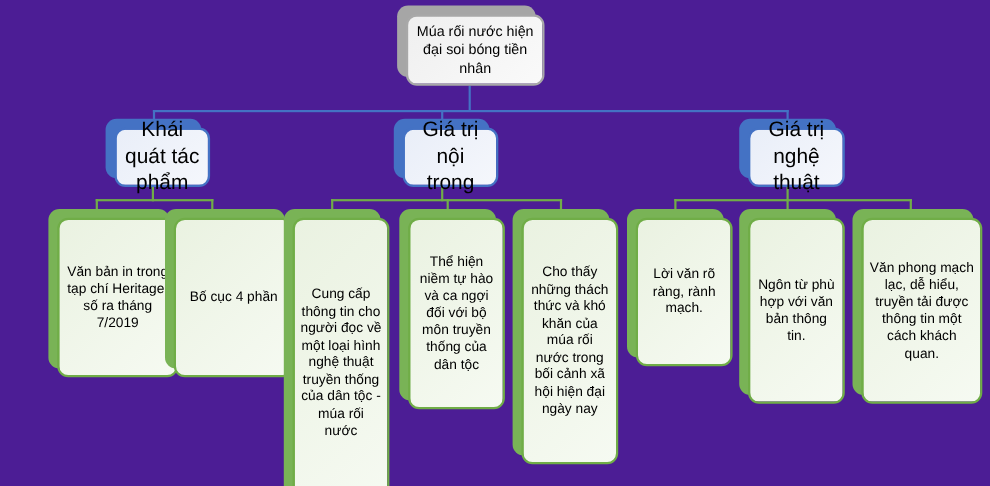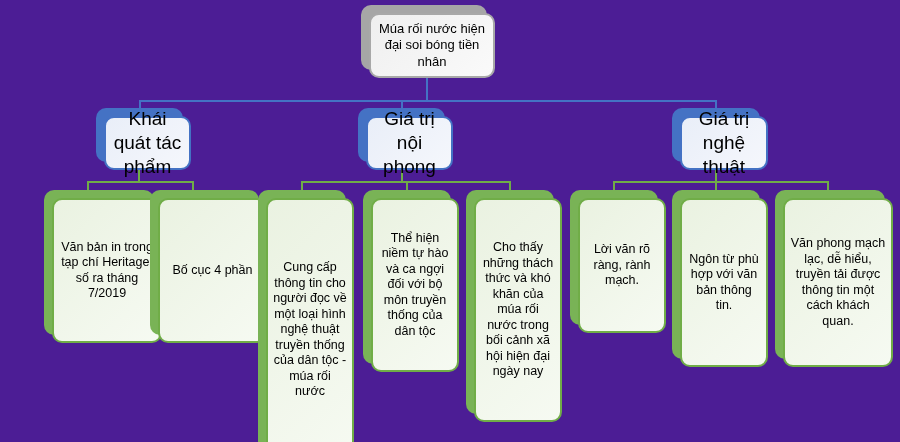--- a/index.html
+++ b/index.html
@@ -69,21 +69,21 @@
   <div class="node blue" style="left:104px;top:116px;width:87px;height:54px;">
     <div class="shadow"></div>
     <div class="box">
       <span>Khái quát tác phẩm</span>
     </div>
   </div>
 
   <div class="node blue" style="left:366px;top:116px;width:87px;height:54px;">
     <div class="shadow"></div>
     <div class="box">
-      <span>Giá trị nội phong</span>
+      <span>Giá trị nội trong</span>
     </div>
   </div>
 
   <div class="node blue" style="left:680px;top:116px;width:88px;height:54px;">
     <div class="shadow"></div>
     <div class="box">
       <span>Giá trị nghệ thuật</span>
     </div>
   </div>
 

